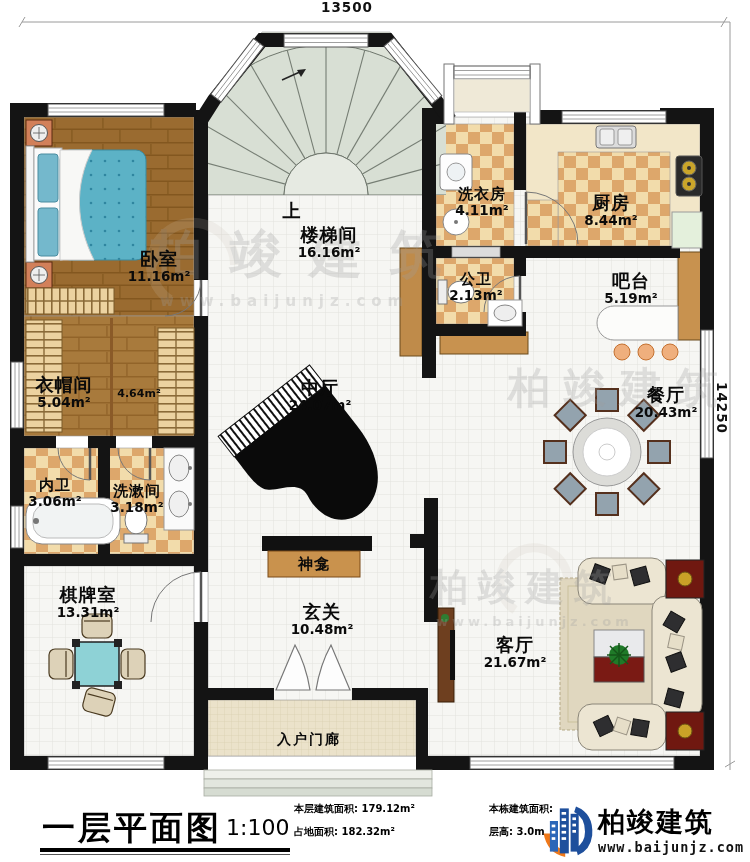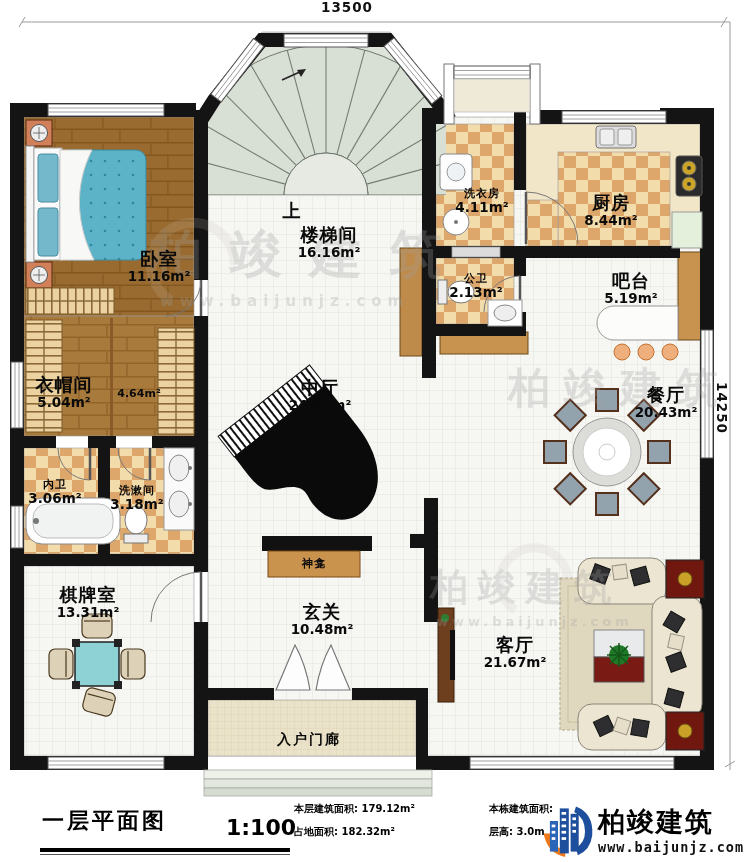--- a/index.html
+++ b/index.html
@@ -3,31 +3,31 @@
 <meta charset="utf-8">
 <style>
   html,body{margin:0;padding:0;background:#fff;}
   .page{position:relative;width:750px;height:862px;background:#ffffff;overflow:hidden;
         font-family:"DejaVu Sans","Liberation Sans",sans-serif;}
   svg{position:absolute;left:0;top:0;}
   .rl{position:absolute;transform:translate(-50%,-50%);text-align:center;font-weight:bold;
       color:#0a0a0a;line-height:1.12;white-space:nowrap;z-index:6;}
   .rl .nm{font-size:18px;letter-spacing:1px;}
   .rl .ar{font-size:13.5px;letter-spacing:0;}
-  .rl.small .nm{font-size:11px;}
+  .rl.small .nm{font-size:15px;}
   .rl.big .nm{font-size:14px;letter-spacing:2px;margin-top:32px;}
   .dim{position:absolute;transform:translate(-50%,-50%);font-weight:bold;color:#111;
        font-size:13.5px;letter-spacing:1px;z-index:6;}
   .dim.vert{transform:translate(-50%,-50%) rotate(90deg);}
   
   .footer{position:absolute;left:0;top:798px;width:750px;height:64px;background:#fff;z-index:8;}
-  .fp-title{position:absolute;left:42px;top:8px;font-size:22px;font-weight:bold;color:#000;letter-spacing:3px;}
+  .fp-title{position:absolute;left:42px;top:8px;font-size:33px;font-weight:bold;color:#000;letter-spacing:3px;}
   .fp-underline{position:absolute;left:40px;top:50px;width:250px;height:8px;border-top:4px solid #000;}
   .fp-underline:after{content:"";display:block;margin-top:2px;border-top:1px solid #555;}
-  .fp-scale{position:absolute;left:226px;top:17px;font-size:22px;font-weight:bold;color:#000;}
+  .fp-scale{position:absolute;left:226px;top:17px;font-size:22px;font-weight:normal;color:#000;}
   .fp-col{position:absolute;top:6px;font-size:10px;font-weight:bold;color:#000;line-height:1.0;}
   .fp-col .row{margin-bottom:13px;white-space:nowrap;}
   .fp-col1{left:294px;}
   .fp-col2{left:489px;}
   .fp-logo{position:absolute;left:540px;top:2px;width:54px;height:60px;z-index:9;}
   .fp-brand{position:absolute;left:598px;top:6px;font-size:27px;font-weight:bold;color:#000;letter-spacing:2px;z-index:9;}
   .fp-web{position:absolute;left:598px;top:41px;font-size:13.5px;font-weight:bold;color:#111;
           font-family:"DejaVu Sans Mono","Liberation Mono",monospace;letter-spacing:1px;z-index:9;}
 </style>
 </head>

